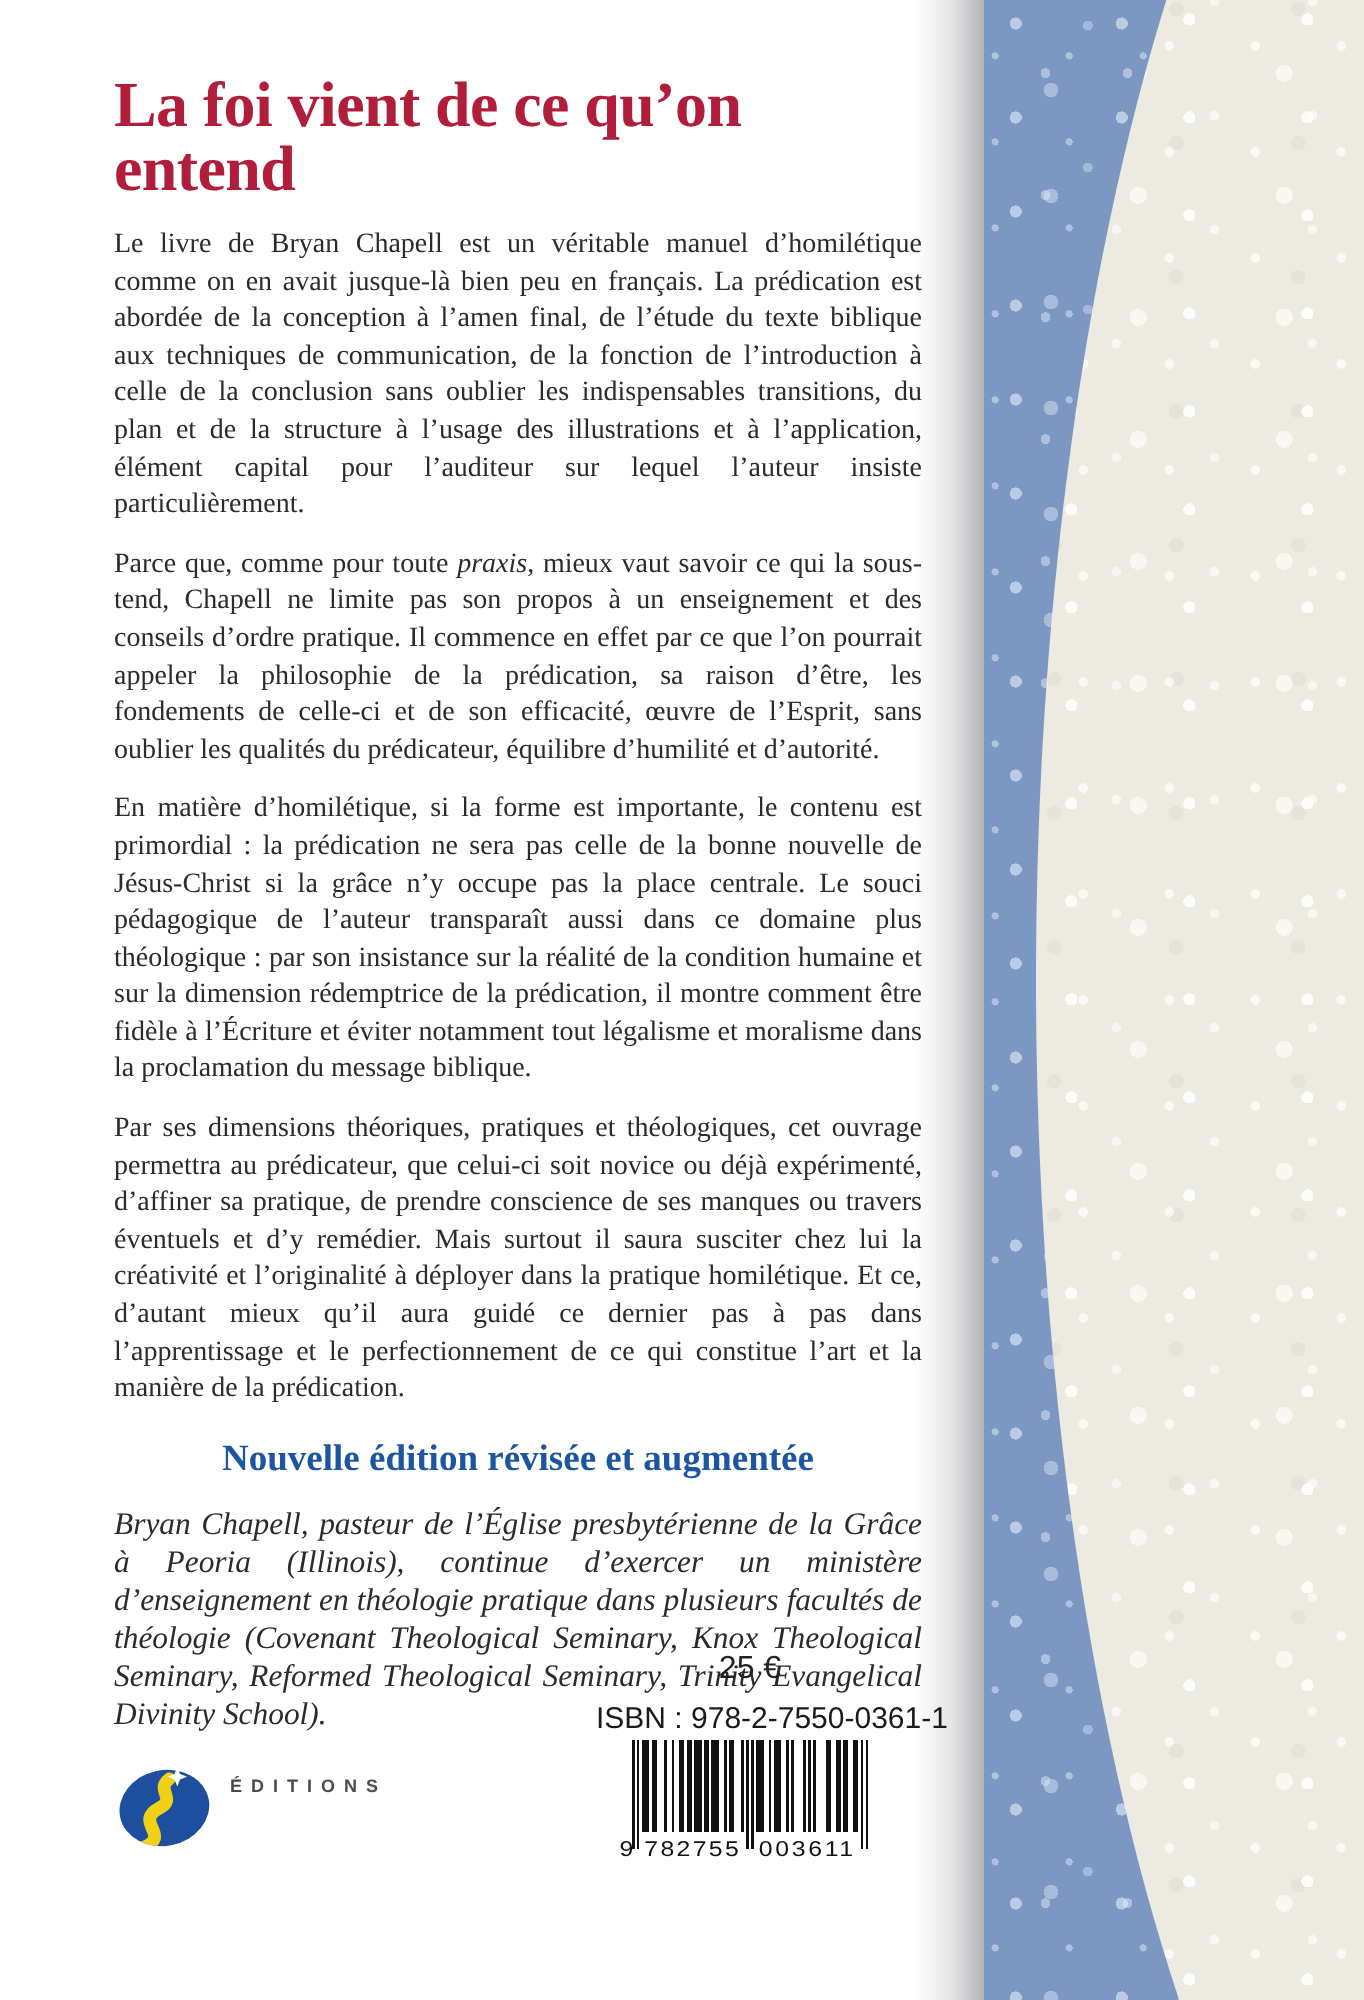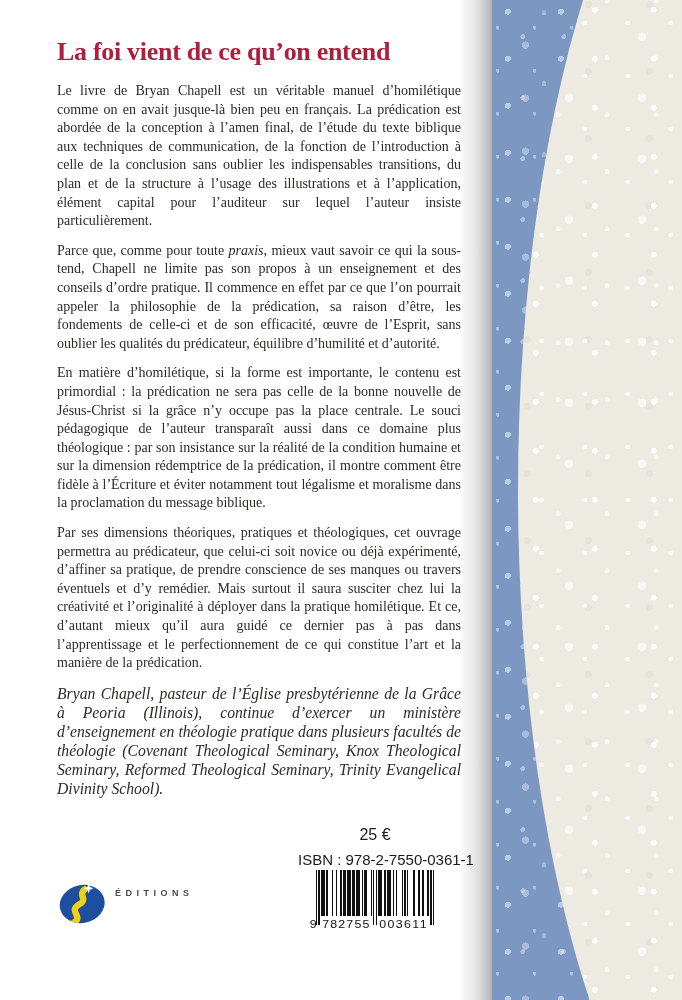--- a/index.html
+++ b/index.html
@@ -41,21 +41,21 @@
     background-image:
       radial-gradient(circle 5px at 30% 30%, rgba(255,255,255,.85) 60%, transparent 61%),
       radial-gradient(circle 7px at 70% 70%, rgba(255,255,255,.60) 60%, transparent 61%),
       radial-gradient(circle 4px at 55% 15%, rgba(255,255,255,.65) 60%, transparent 61%),
       radial-gradient(circle 6px at 15% 80%, rgba(216,210,196,.30) 60%, transparent 61%),
       radial-gradient(circle 4px at 82% 40%, rgba(255,255,255,.55) 60%, transparent 61%);
     background-size:59px 49px,73px 61px,43px 53px,61px 67px,49px 57px;
   }
   .content{position:absolute;left:57px;top:36px;width:404px;}
   .title{
-    margin:0 0 14px;font-size:26px;line-height:32px;font-weight:bold;
+    margin:0 0 14px;font-size:32px;line-height:32px;font-weight:bold;
     color:var(--title-red);letter-spacing:-.3px;
   }
   .content p{
     margin:0 0 11px;font-size:14px;line-height:18.6px;text-align:justify;
   }
   .edition-note{
     text-align:center;font-weight:bold;font-size:18.5px;color:var(--edition-blue);
     margin:15px 0 12px;
   }
   .bio{font-style:italic;font-size:15.7px !important;line-height:19px !important;}
@@ -89,20 +89,21 @@
   <div class="band"></div>
   <div class="ivory-oval"></div>
   <div class="spine-shadow"></div>
 
   <div class="content">
     <h1 class="title">La foi vient de ce qu’on entend</h1>
     <p>Le livre de Bryan Chapell est un véritable manuel d’homilétique comme on en avait jusque-là bien peu en français. La prédication est abordée de la conception à l’amen final, de l’étude du texte biblique aux techniques de communication, de la fonction de l’introduction à celle de la conclusion sans oublier les indispensables transitions, du plan et de la structure à l’usage des illustrations et à l’application, élément capital pour l’auditeur sur lequel l’auteur insiste particulièrement.</p>
     <p><span>Parce que, comme pour toute </span><em>praxis</em><span>, mieux vaut savoir ce qui la sous-tend, Chapell ne limite pas son propos à un enseignement et des conseils d’ordre pratique. Il commence en effet par ce que l’on pourrait appeler la philosophie de la prédication, sa raison d’être, les fondements de celle-ci et de son efficacité, œuvre de l’Esprit, sans oublier les qualités du prédicateur, équilibre d’humilité et d’autorité.</span></p>
     <p>En matière d’homilétique, si la forme est importante, le contenu est primordial : la prédication ne sera pas celle de la bonne nouvelle de Jésus-Christ si la grâce n’y occupe pas la place centrale. Le souci pédagogique de l’auteur transparaît aussi dans ce domaine plus théologique : par son insistance sur la réalité de la condition humaine et sur la dimension rédemptrice de la prédication, il montre comment être fidèle à l’Écriture et éviter notamment tout légalisme et moralisme dans la proclamation du message biblique.</p>
     <p>Par ses dimensions théoriques, pratiques et théologiques, cet ouvrage permettra au prédicateur, que celui-ci soit novice ou déjà expérimenté, d’affiner sa pratique, de prendre conscience de ses manques ou travers éventuels et d’y remédier. Mais surtout il saura susciter chez lui la créativité et l’originalité à déployer dans la pratique homilétique. Et ce, d’autant mieux qu’il aura guidé ce dernier pas à pas dans l’apprentissage et le perfectionnement de ce qui constitue l’art et la manière de la prédication.</p>
+    <div class="edition-note">Nouvelle édition révisée et augmentée</div>
     <p class="bio">Bryan Chapell, pasteur de l’Église presbytérienne de la Grâce à Peoria (Illinois), continue d’exercer un ministère d’enseignement en théologie pratique dans plusieurs facultés de théologie (Covenant Theological Seminary, Knox Theological Seminary, Reformed Theological Seminary, Trinity Evangelical Divinity School).</p>
   </div>
 
   <div class="publisher">
     <svg class="logo-oval" width="50" height="48" viewBox="0 0 62 58">
       <defs>
           <clipPath id="ovclip">
             <ellipse cx="30" cy="29" rx="28" ry="23.5" transform="rotate(-12 30 29)"></ellipse>
           </clipPath>
         </defs>

